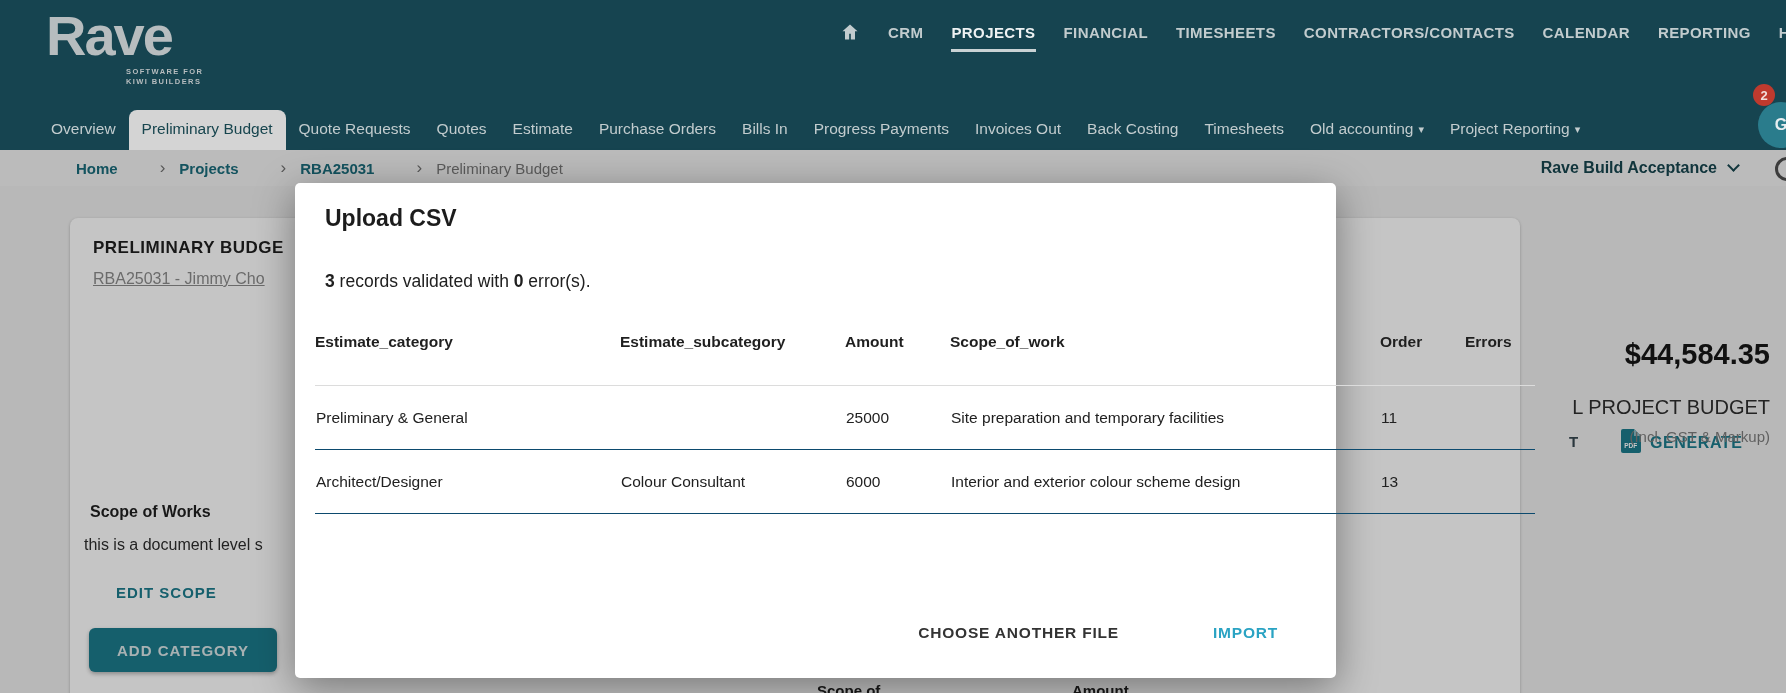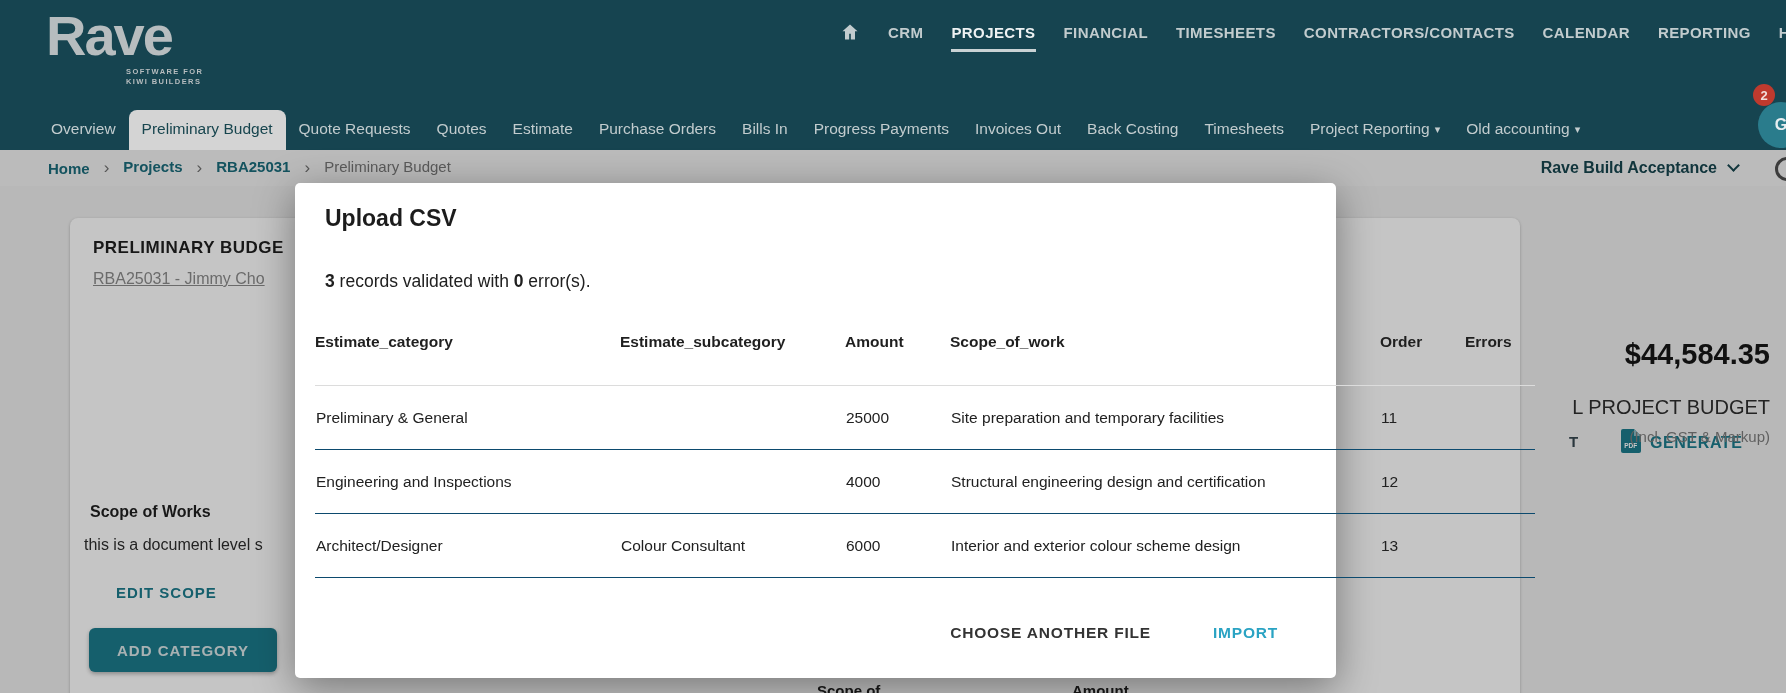--- a/index.html
+++ b/index.html
@@ -23,21 +23,21 @@
     color:#e8eef0;font-size:16px;font-weight:600;display:flex;align-items:center;justify-content:center;z-index:8;cursor:pointer;}
   
   .tabs{position:absolute;left:38px;bottom:0;display:flex;align-items:flex-end;z-index:7;}
   .tab{padding:10px 13px 12px;font-size:15.5px;color:#c2ccce;white-space:nowrap;cursor:pointer;}
   .tab.active{background:#d4d4d4;color:#17454e;border-radius:8px 8px 0 0;}
   .tab .caret{display:none;font-size:11px;margin-left:5px;position:relative;top:-1px;}
   .tab.has-caret .caret{display:inline;}
   
   .crumbbar{position:absolute;left:0;top:150px;width:100%;height:36px;background:#f0f0f0;z-index:1;}
   .crumbs{position:absolute;left:48px;top:0;height:36px;display:flex;align-items:center;}
-  .crumb-item{display:flex;align-items:flex-start;}
+  .crumb-item{display:flex;align-items:center;margin-left:28px;}
   .crumb-item .sep{color:#6f6f6f;font-size:17px;margin:0 14px;}
   .crumb-item:first-child .sep{display:none;}
   .crumb-label{font-size:15px;font-weight:600;color:#1a6b7a;cursor:pointer;white-space:nowrap;}
   .crumb-item.current .crumb-label{color:#757575;font-weight:400;cursor:default;}
   .proj-select{position:absolute;right:48px;top:0;height:36px;display:flex;align-items:center;gap:12px;cursor:pointer;margin-left:20px;}
   .proj-select .lbl{font-size:16px;font-weight:700;color:#17454e;white-space:nowrap;}
   .sel-caret{width:9px;height:9px;border-right:2.5px solid #17454e;border-bottom:2.5px solid #17454e;transform:rotate(45deg);margin-top:-5px;}
   .partial-circle{position:absolute;right:-13px;top:7px;width:24px;height:24px;border:3px solid #4d4d4d;border-radius:50%;}
   
   .main{position:absolute;left:0;top:186px;right:0;bottom:0;background:#ececec;z-index:1;}
@@ -61,21 +61,21 @@
   .overlay{position:absolute;left:0;top:150px;right:0;bottom:0;background:rgba(0,0,0,.22);z-index:4;}
   
   .modal{position:absolute;left:295px;top:183px;width:1041px;height:495px;background:#ffffff;border-radius:5px;
     box-shadow:0 10px 40px rgba(0,0,0,.4);z-index:10;}
   .modal-title{position:absolute;left:30px;top:22px;font-size:23px;font-weight:700;color:#1c1c1c;}
   .modal-summary{position:absolute;left:30px;top:88px;font-size:17.5px;color:#202020;}
   .modal-summary b{font-weight:700;}
   .modal-table{position:absolute;left:20px;top:140px;width:1220px;border-collapse:collapse;table-layout:fixed;}
   .modal-table th{text-align:left;font-size:15.5px;font-weight:700;color:#1f1f1f;padding:10px 0 34px 0;border-bottom:1px solid #dcdcdc;white-space:nowrap;overflow:hidden;}
   .modal-table td{font-size:15.5px;color:#212121;height:64px;border-bottom:1px solid #0c4a6e;white-space:nowrap;overflow:hidden;}
-  .modal-actions{position:absolute;right:56px;top:433px;display:flex;align-items:center;gap:58px;}
+  .modal-actions{position:absolute;right:56px;top:433px;display:flex;align-items:center;gap:90px;}
   .btn-text{background:none;border:none;cursor:pointer;font-size:15.5px;font-weight:700;letter-spacing:.8px;white-space:nowrap;font-family:"Liberation Sans",sans-serif;padding:8px 2px;}
   .btn-choose{color:#333333;}
   .btn-import{color:#2aa3c3;}
 </style>
 </head>
 <body>
 
 <div class="stage">
 
   <header class="header">
@@ -152,25 +152,25 @@
 
         <div class="tab">
           <span>Back Costing</span>
         </div>
 
         <div class="tab">
           <span>Timesheets</span>
         </div>
 
         <div class="tab has-caret">
+          <span>Old accounting</span><span class="caret">▾</span>
+        </div>
+
+        <div class="tab has-caret">
           <span>Project Reporting</span><span class="caret">▾</span>
-        </div>
-
-        <div class="tab has-caret">
-          <span>Old accounting</span><span class="caret">▾</span>
         </div>
 
     </div>
   </header>
 
   <div class="badge">2</div>
   <div class="avatar">G</div>
 
   <div class="crumbbar">
     <div class="crumbs">
@@ -265,28 +265,20 @@
 
           <tr>
             <td>Preliminary &amp; General</td>
             <td></td>
             <td>25000</td>
             <td>Site preparation and temporary facilities</td>
             <td>11</td>
             <td></td>
           </tr>
 
-          <tr>
-            <td>Engineering and Inspections</td>
-            <td></td>
-            <td>4000</td>
-            <td>Structural engineering design and certification</td>
-            <td>12</td>
-            <td></td>
-          </tr>
 
           <tr>
             <td>Architect/Designer</td>
             <td>Colour Consultant</td>
             <td>6000</td>
             <td>Interior and exterior colour scheme design</td>
             <td>13</td>
             <td></td>
           </tr>
 

